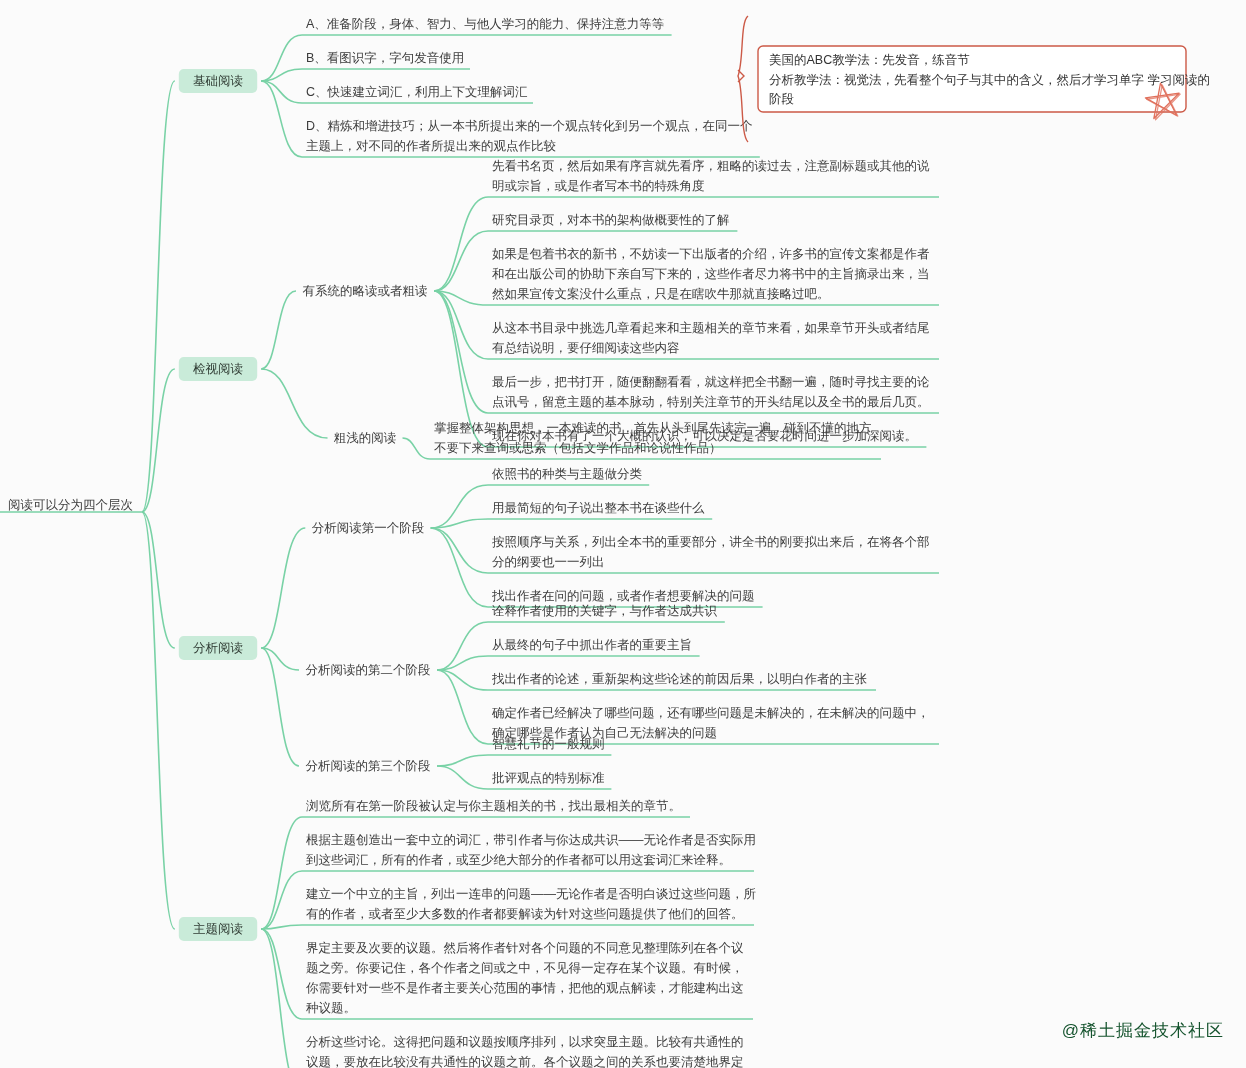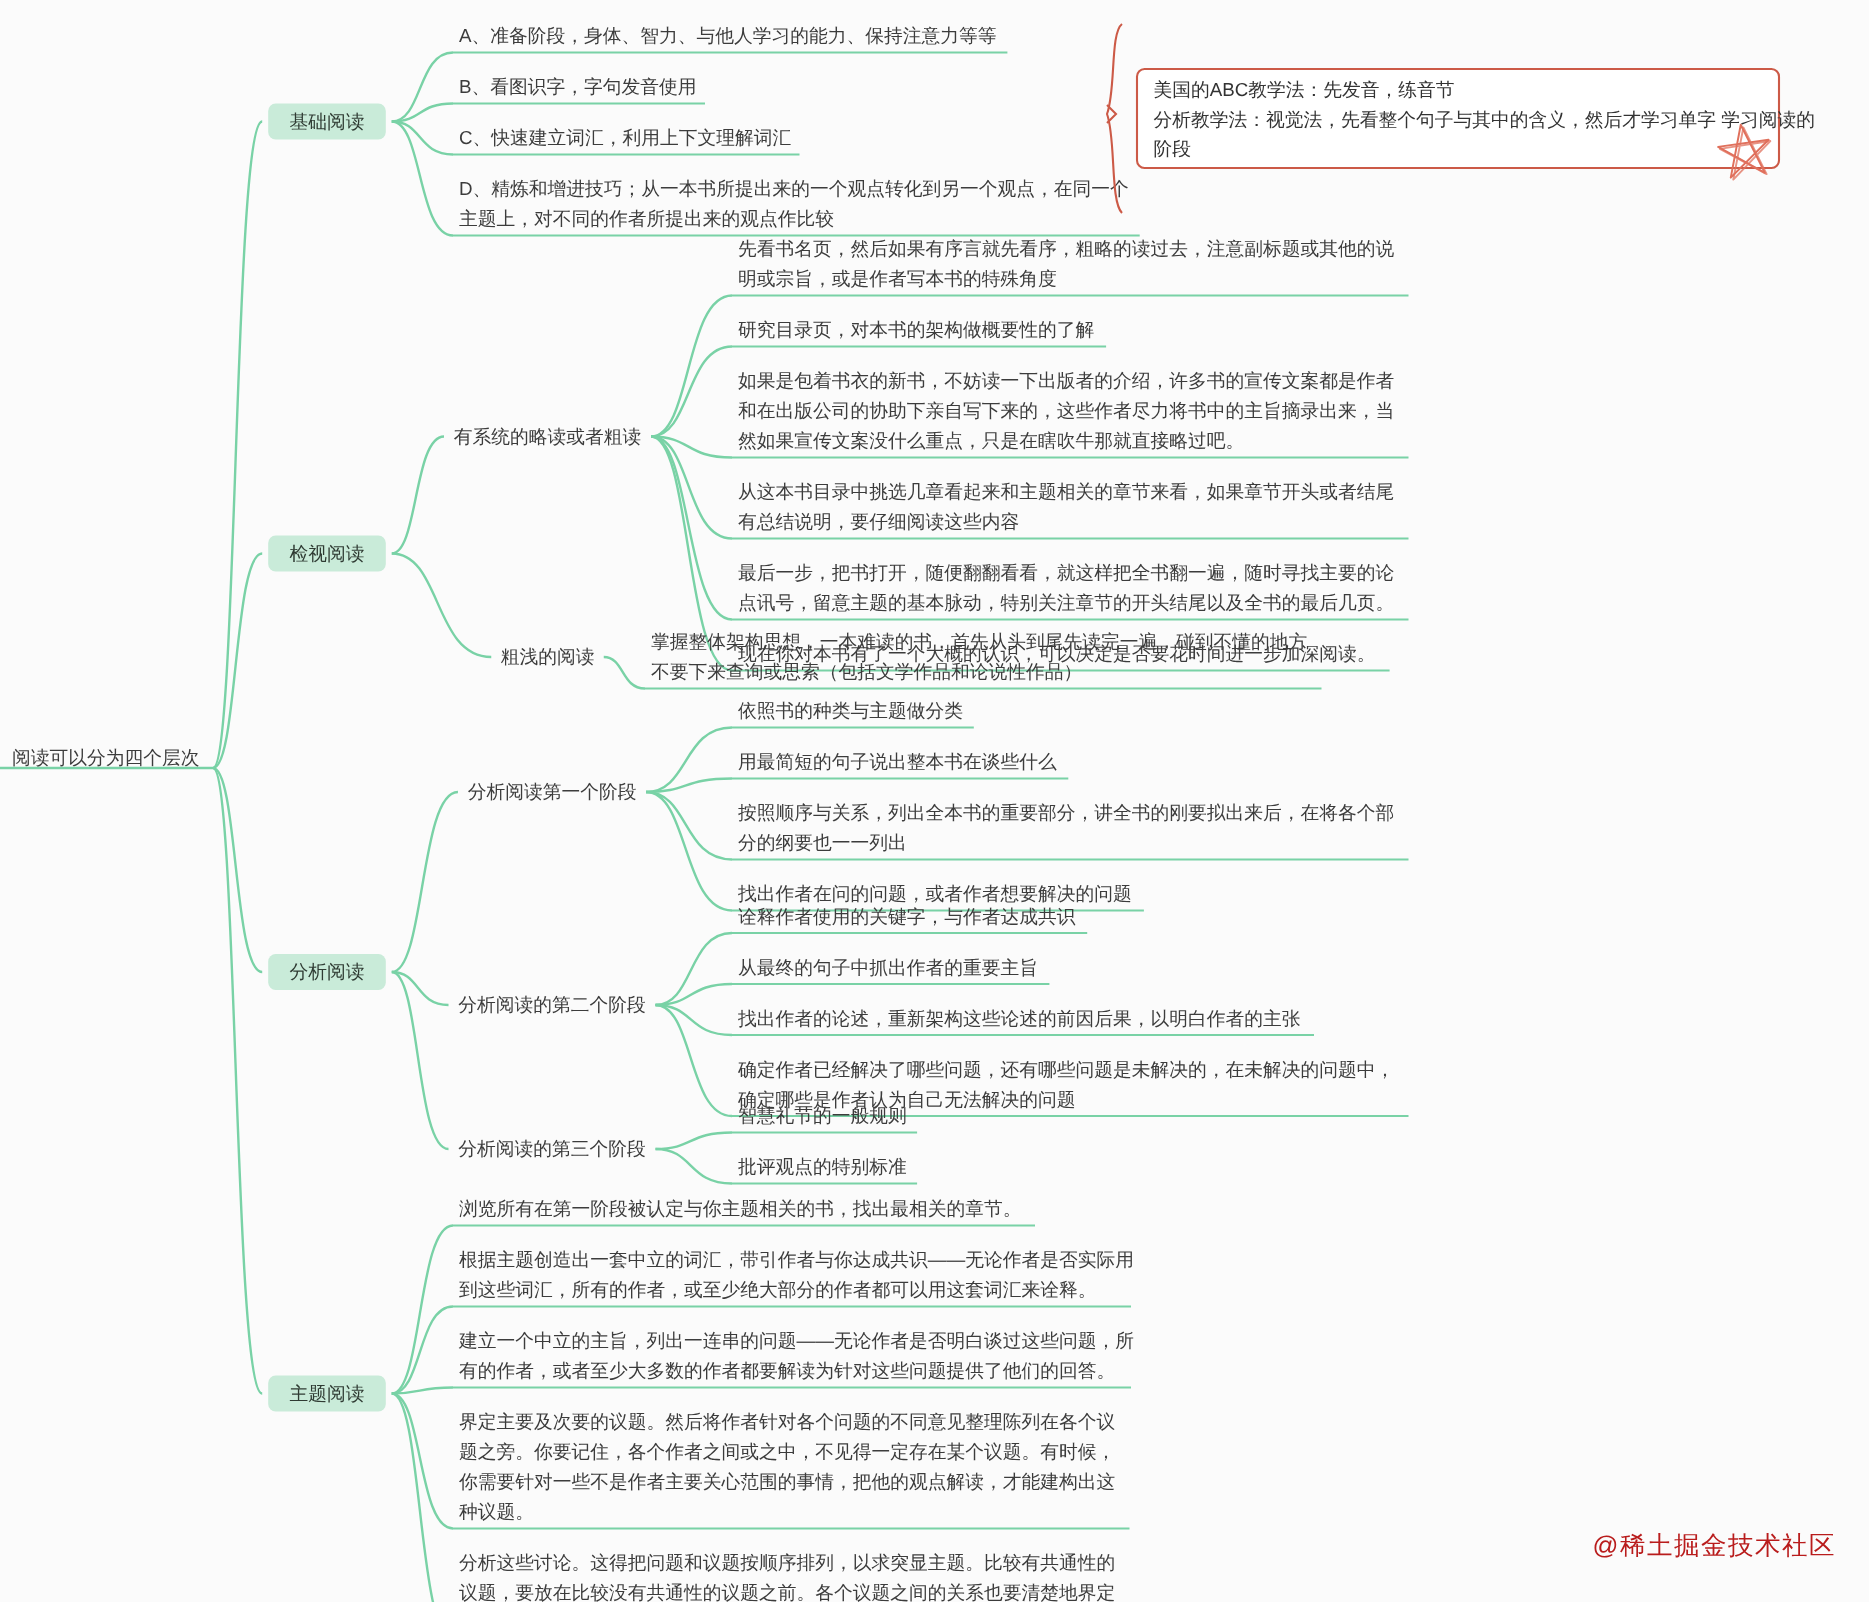--- a/index.html
+++ b/index.html
@@ -70,21 +70,21 @@
     fill: none;
     stroke: #e0705c;
     stroke-width: 1.3;
     stroke-linejoin: round;
   }
   .watermark {
     position: absolute;
     right: 22px;
     bottom: 26px;
     font-size: 17px;
-    color: #b91c1c;
+    color: #14532d;
     letter-spacing: 1px;
     white-space: nowrap;
     font-family: "Liberation Sans", "DejaVu Sans", sans-serif;
   }
 </style>
 </head>
 <body>
 
 <svg id="mindmap" viewBox="0 0 1246 1068">
   <g id="edges">

